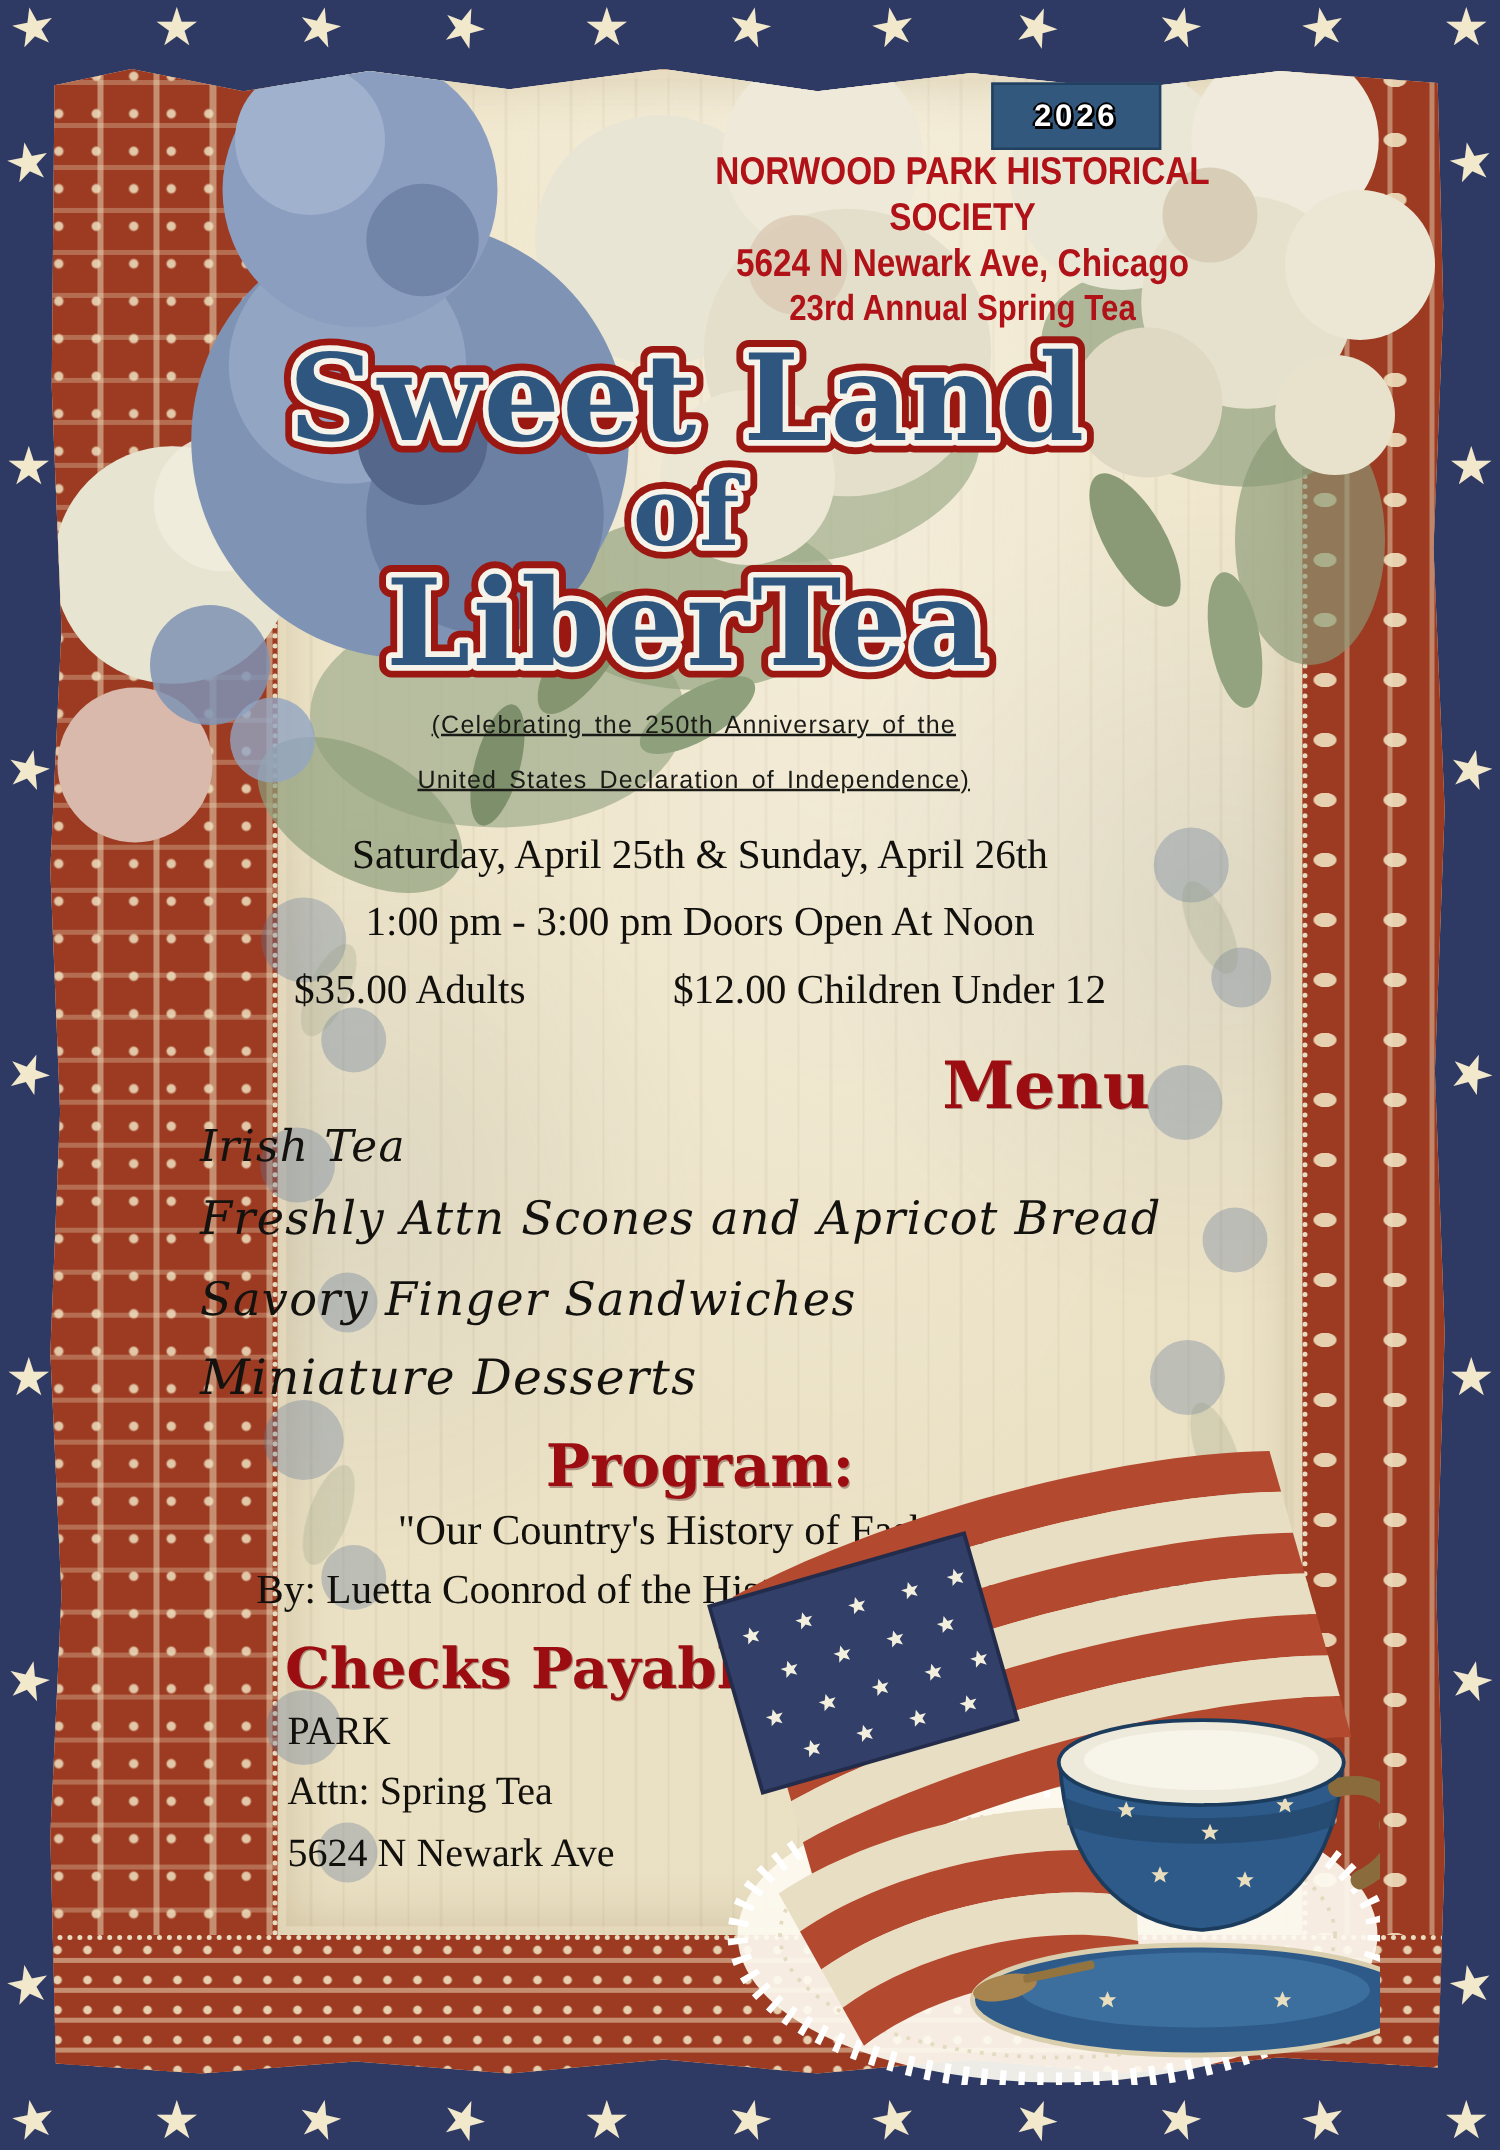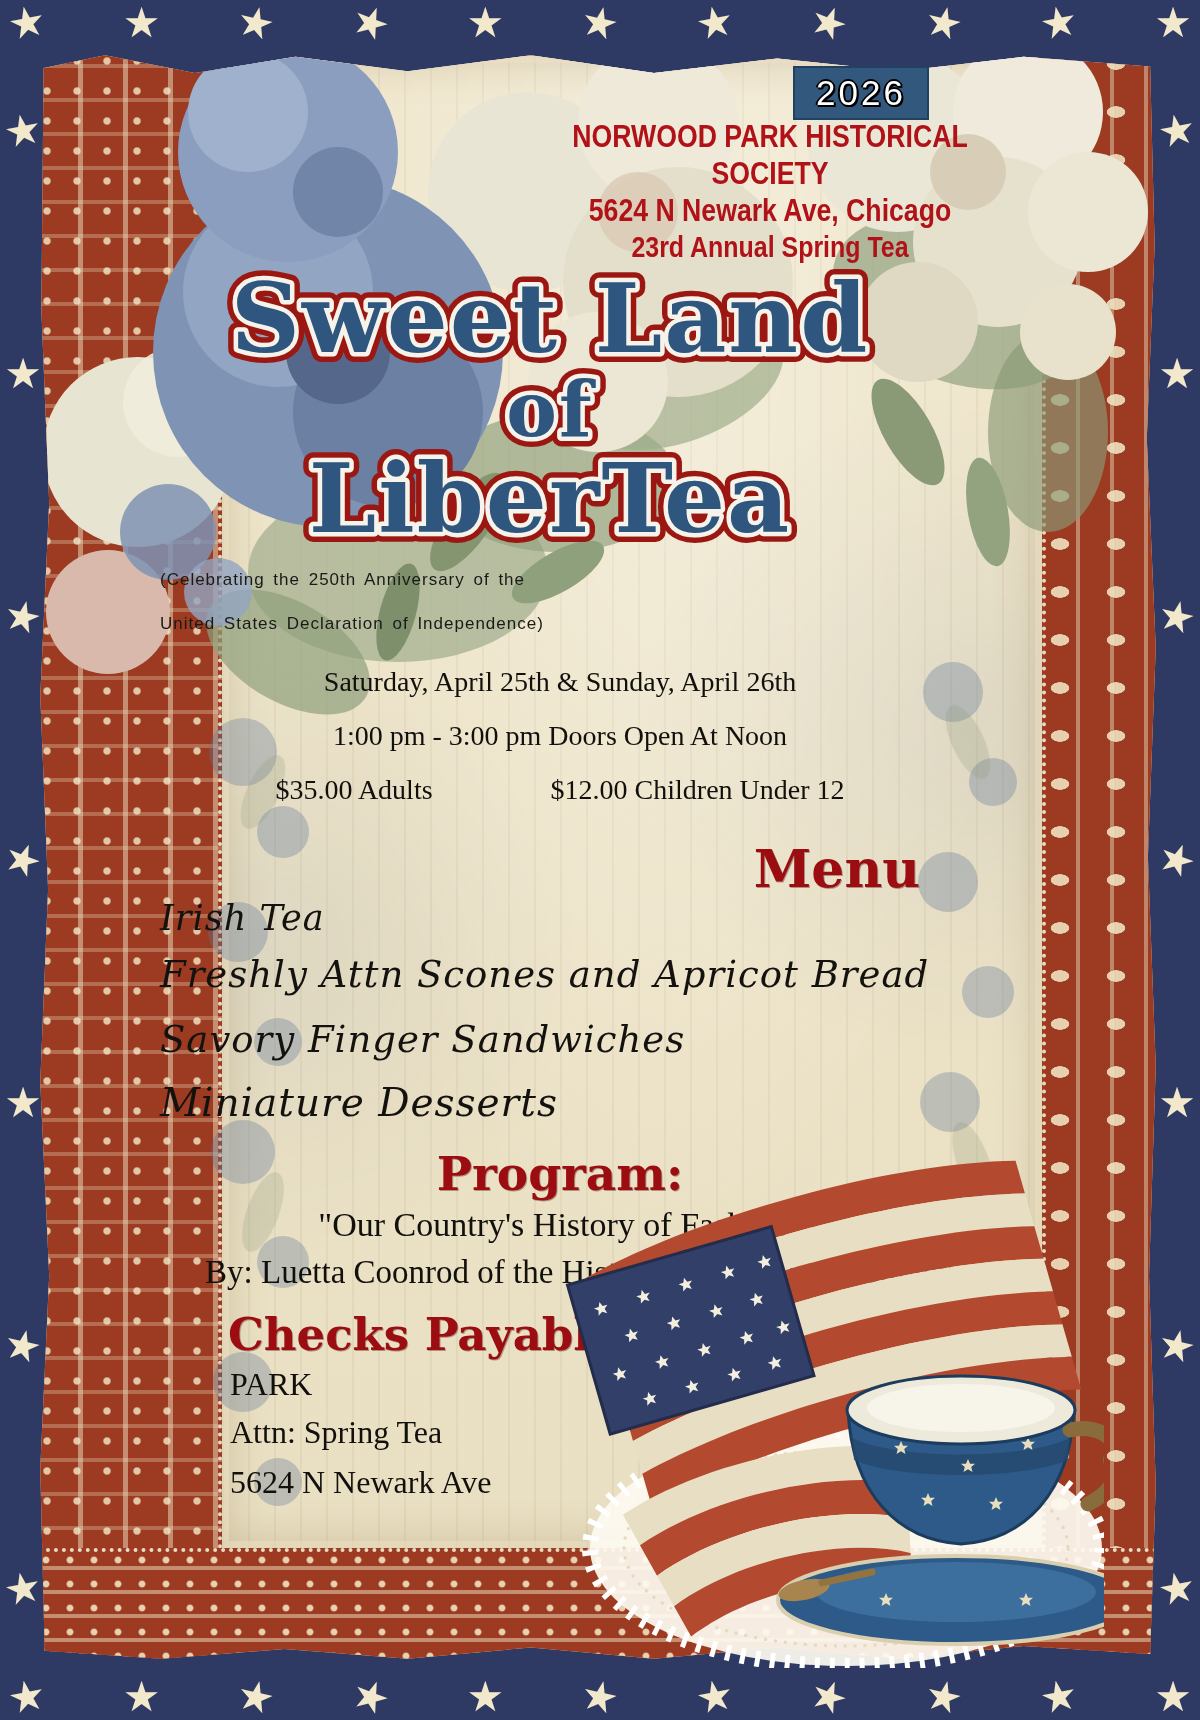--- a/index.html
+++ b/index.html
@@ -58,37 +58,37 @@
       linear-gradient(#f0e7cd,#e9dfc2);
     border:4px solid rgba(150,55,32,.38);
     box-shadow:inset 0 0 0 7px rgba(236,224,196,.55), inset 0 0 46px rgba(120,90,40,.28);}
   .art{position:absolute;pointer-events:none;}
   
   .txt{position:absolute;z-index:5;}
   .year-badge{left:793px;top:66px;width:132px;height:50px;z-index:6;
     background:#33587d;border:2px solid #1d3next? 0;}
   .year-badge{left:793px;top:66px;width:132px;height:50px;z-index:6;
     background:#33587d;border:2px solid #22405f;display:flex;align-items:center;justify-content:center;
-    font-family:"Liberation Sans",sans-serif;font-weight:normal;font-size:35px;letter-spacing:3px;color:#ffffff;
+    font-family:"Liberation Sans",sans-serif;font-weight:bold;font-size:25px;letter-spacing:3px;color:#ffffff;
     text-shadow:-2px 0 0 #000,2px 0 0 #000,0 -2px 0 #000,0 2px 0 #000,2px 2px 0 #000;}
   .org-header{left:530px;top:118px;width:480px;text-align:center;z-index:6;
     font-family:"Liberation Sans",sans-serif;font-weight:bold;color:#b01218;
     transform:scaleX(.86);transform-origin:50% 0;line-height:37px;}
   .org-line1{font-size:31px;}
   .org-line2{font-size:31px;}
   .org-line3{font-size:29px;}
   .title-svg{left:150px;top:240px;width:800px;height:320px;z-index:6;}
   .title-svg text{font-family:"DejaVu Serif",serif;font-weight:bold;text-anchor:middle;letter-spacing:2px;}
   .t-back{stroke:#9a1712;fill:#9a1712;stroke-width:20;stroke-linejoin:round;}
   .t-mid{stroke:#f6f3ea;fill:#f6f3ea;stroke-width:9;stroke-linejoin:round;}
   .t-front{fill:#2e567e;stroke:none;}
-  .subtitle{left:160px;top:558px;width:790px;text-align:left;
-    font-family:"Liberation Sans",sans-serif;font-size:17px;line-height:44px;color:#1a1a17;
-    letter-spacing:1px;word-spacing:3px;}
-  .info{left:180px;width:760px;text-align:center;font-size:28px;color:#12100d;white-space:nowrap;}
+  .subtitle{left:160px;top:558px;width:790px;text-align:center;
+    font-family:"Liberation Sans",sans-serif;font-size:20px;line-height:44px;color:#1a1a17;
+    letter-spacing:1px;word-spacing:3px;text-decoration:underline;}
+  .info{left:180px;width:760px;text-align:center;font-size:33px;color:#12100d;white-space:nowrap;}
   .info-dates{top:666px;}
   .info-times{top:720px;}
   .info-prices{top:774px;display:flex;justify-content:center;gap:118px;}
   .red-heading{color:#9b0d10;font-family:"DejaVu Serif",serif;font-weight:bold;
     text-shadow:1px 1px 0 rgba(70,0,0,.35);}
   .menu-heading{left:200px;top:838px;width:720px;text-align:right;font-size:52px;}
   .menu-item{left:160px;width:800px;text-align:left;font-style:italic;color:#14120f;
     font-family:"DejaVu Serif",serif;letter-spacing:1px;}
   .mi-0{top:898px;font-size:35px;}
   .mi-1{top:953px;font-size:37px;}

